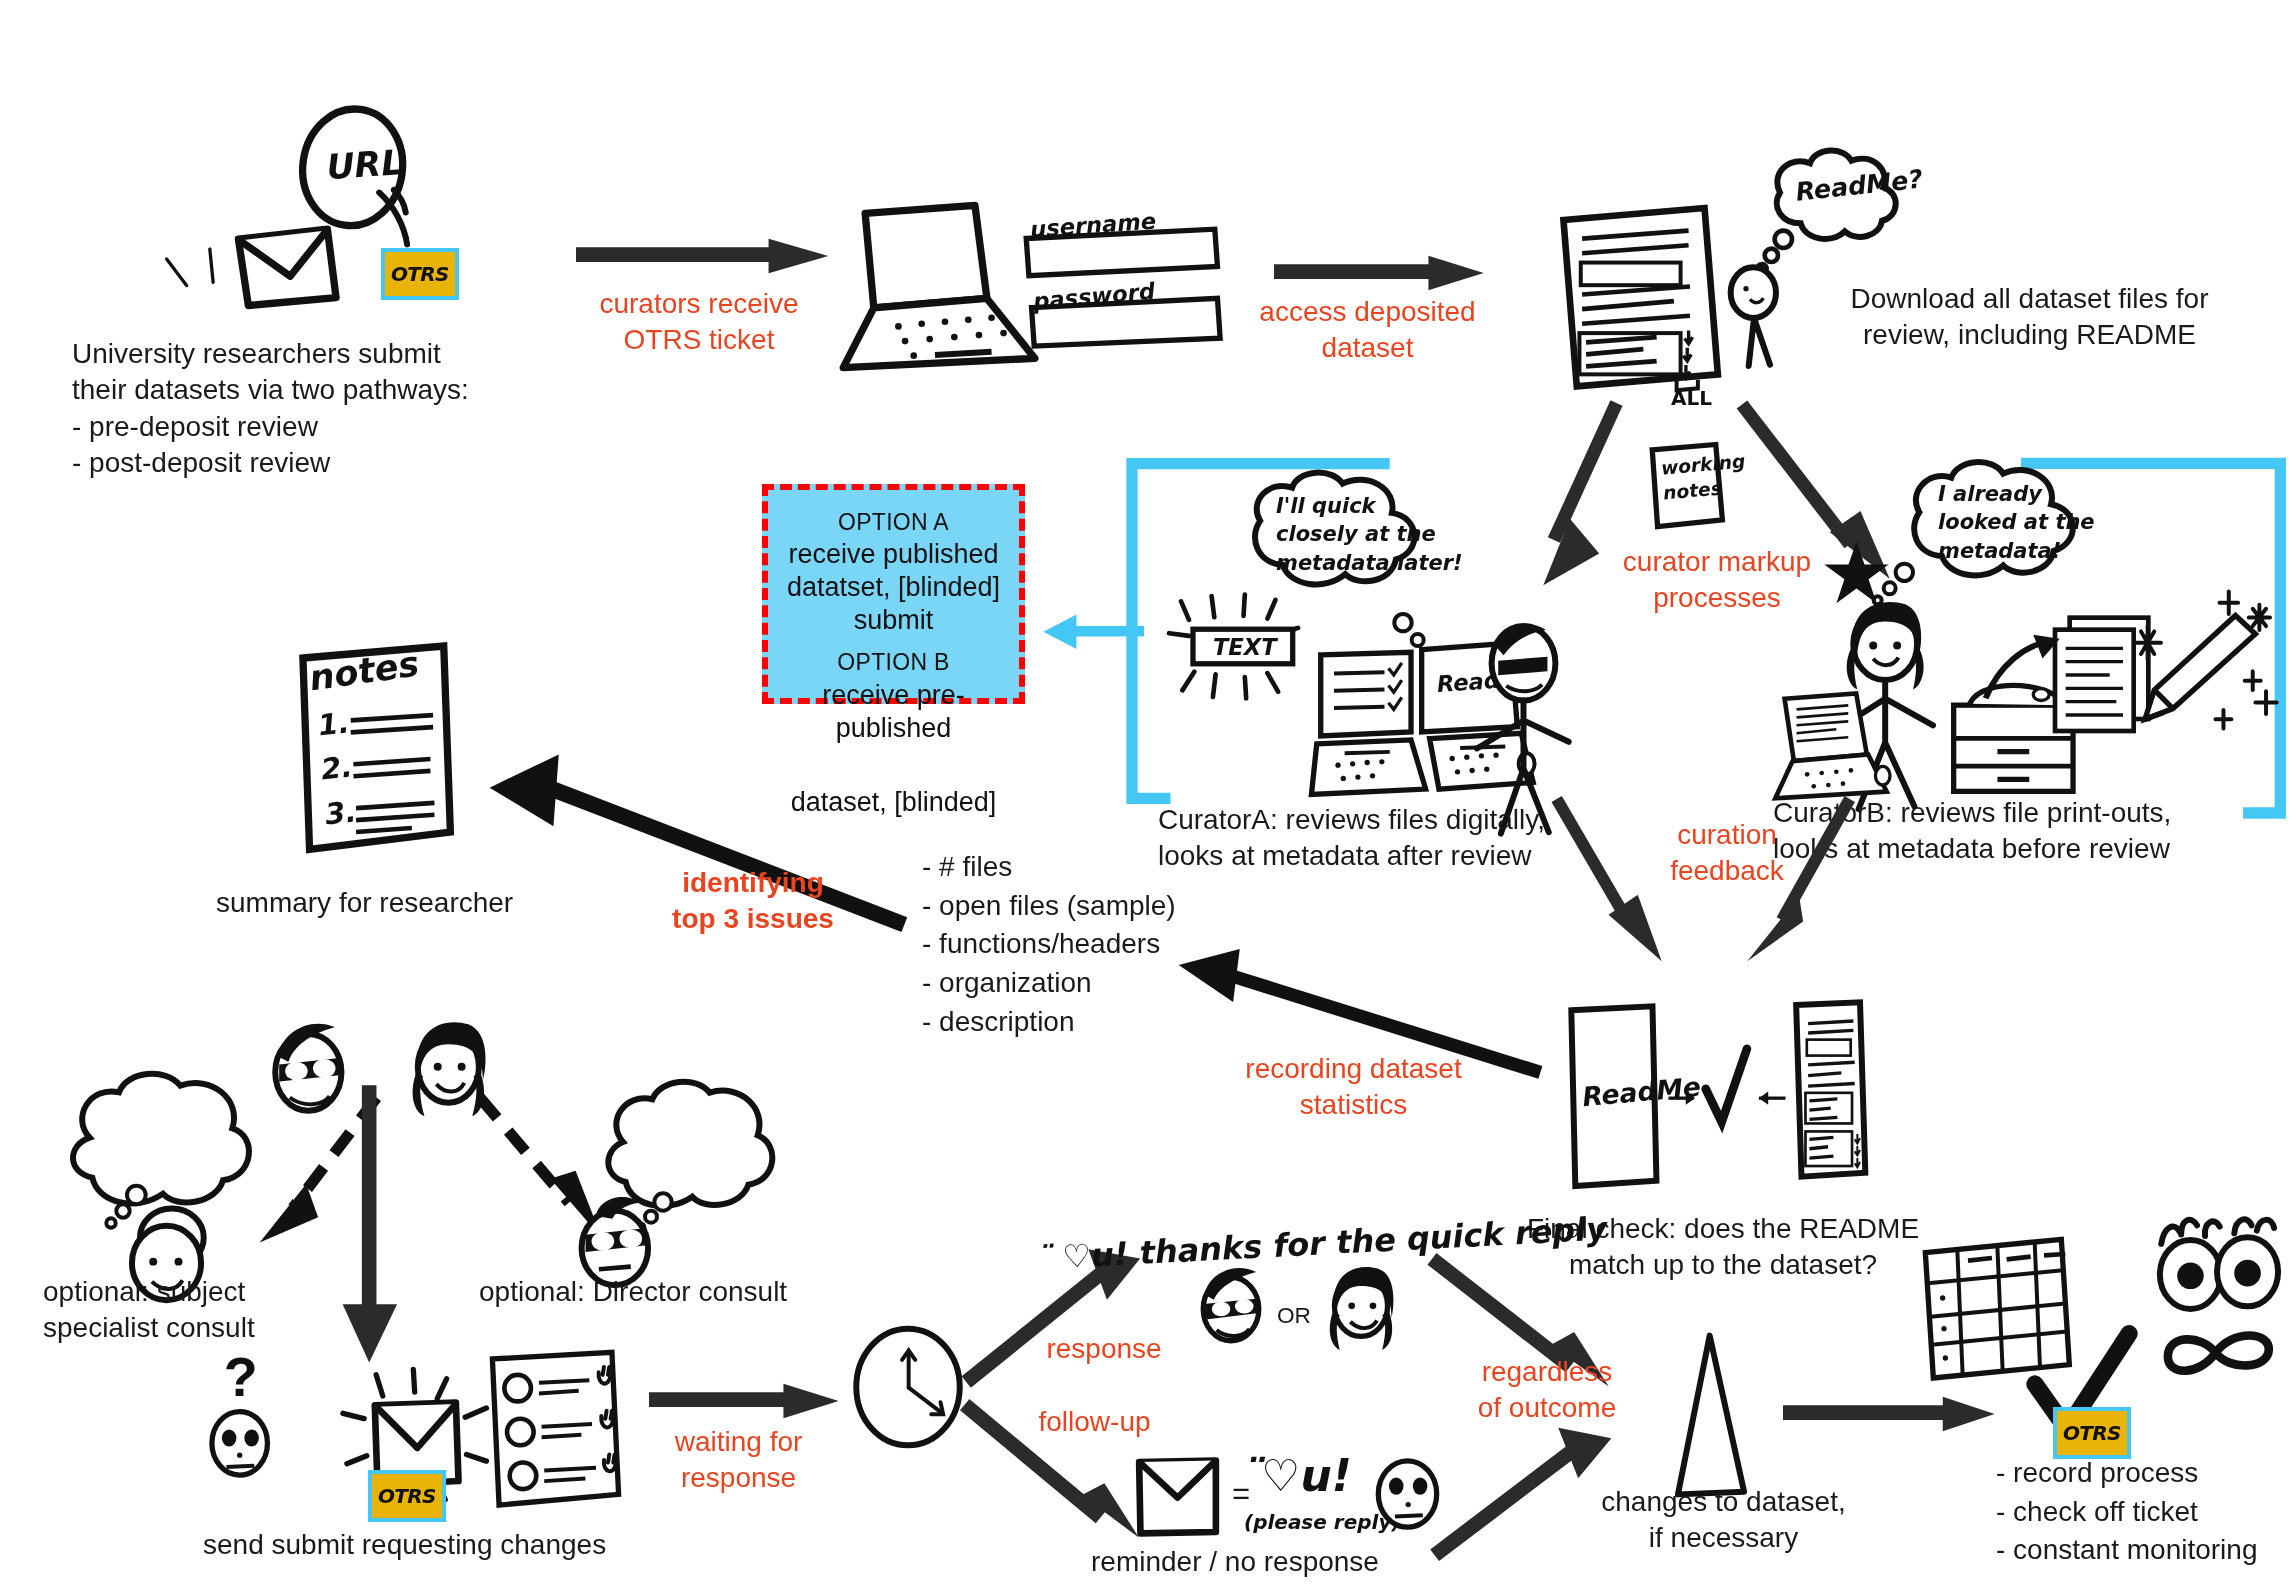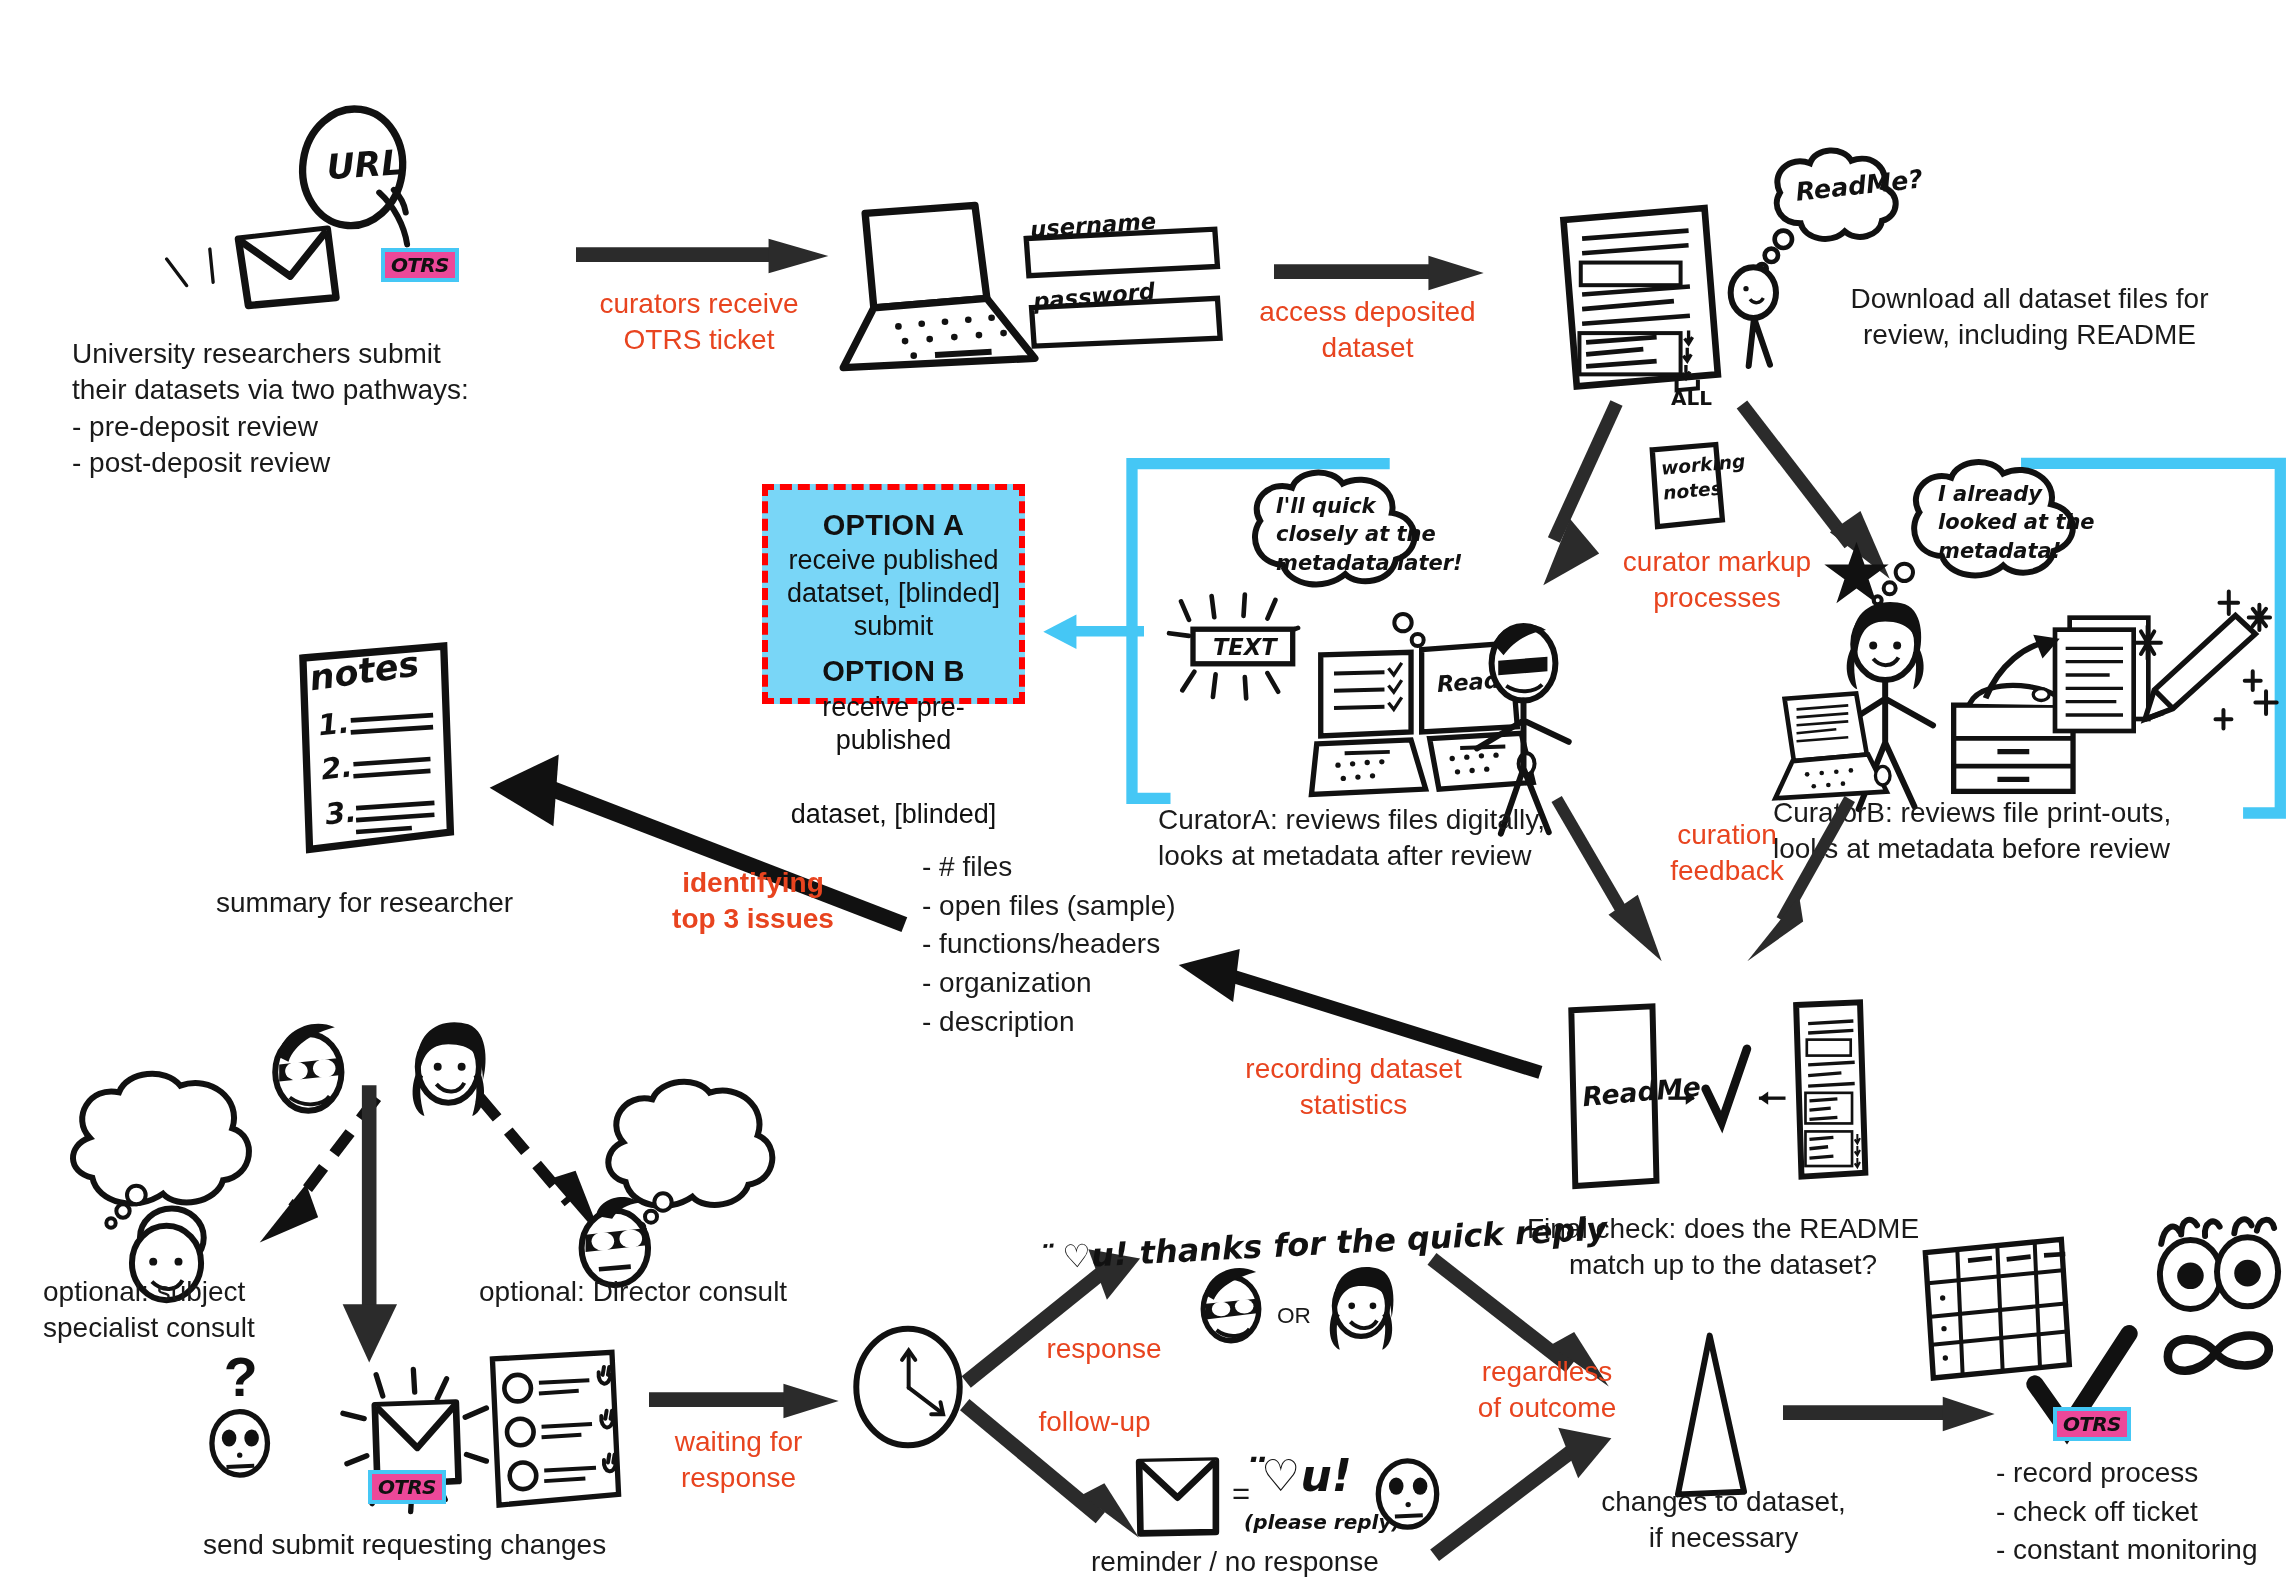--- a/index.html
+++ b/index.html
@@ -7,24 +7,24 @@
        font-family:"Liberation Sans",sans-serif;color:#111;}
   .stage{position:absolute;left:0;top:0;width:2295px;height:1597px;}
   .abs{position:absolute;}
   .txt{font-family:"Liberation Sans",sans-serif;color:#1a1a1a;font-size:28px;line-height:1.30;}
   .red{color:#E8441F;font-size:28px;line-height:1.30;text-align:center;
        font-family:"Liberation Sans",sans-serif;}
   .ctr{text-align:center;}
   .hand{font-family:"DejaVu Sans",sans-serif;font-style:italic;font-weight:700;}
   .optbox{width:263px;background:#79D6F7;border:6px dashed #FF0000;
           box-sizing:border-box;padding:14.6px 6.7px 4px 6.7px;text-align:center;}
-  .optbox .ttl{font-weight:bold;font-size:29px;letter-spacing:0.3px;margin:4px 0 2.7px;}
+  .optbox .ttl{font-weight:normal;font-size:23px;letter-spacing:0.3px;margin:4px 0 2.7px;}
   .optbox .sub{font-size:27px;line-height:1.22;}
-  .otrs{display:inline-block;border:4.7px solid #45C7F5;background:#ec4899;
-        padding:1px 6px;}
+  .otrs{display:inline-block;border:4.7px solid #45C7F5;background:#eab308;
+        padding:10px 6px;}
   .otrs span{font-family:"DejaVu Sans",sans-serif;font-weight:bold;font-style:italic;
              font-size:20px;letter-spacing:-0.7px;}
   svg{display:block;overflow:visible;}
   .bul{font-size:28px;line-height:1.38;}
 </style>
 </head>
 <body>
 
 <div class="stage">
 

